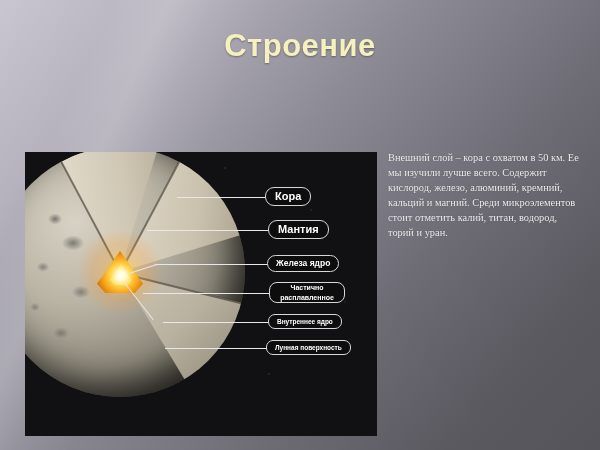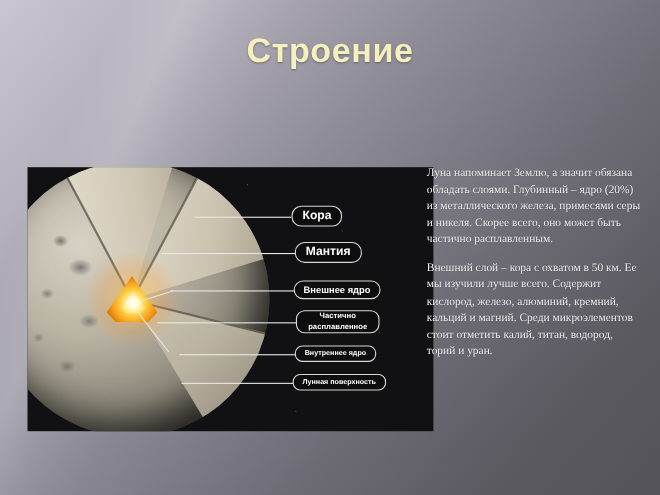--- a/index.html
+++ b/index.html
@@ -43,24 +43,23 @@
     text-shadow: 0 1px 2px rgba(0,0,0,0.35);
     white-space: nowrap;
   }
 
   
   #diagram-panel {
     position: absolute;
     left: 25px;
     top: 152px;
     width: 352px;
-    height: 240px;
+    height: 284px;
     background: #111113;
     overflow: hidden;
-    padding-left: 17px;
   }
   #starfield {
     position: absolute;
     inset: 0;
     background-image:
       radial-gradient(1px 1px at 18px 24px, rgba(255,255,255,0.55), transparent),
       radial-gradient(1px 1px at 52px 96px, rgba(255,255,255,0.35), transparent),
       radial-gradient(1px 1px at 30px 190px, rgba(255,255,255,0.45), transparent),
       radial-gradient(1px 1px at 96px 212px, rgba(255,255,255,0.28), transparent),
       radial-gradient(1px 1px at 200px 16px, rgba(255,255,255,0.30), transparent),
@@ -275,34 +274,33 @@
 
     <div class="callout big" style="left:240px; top:35px;">
       <span>Кора</span>
     </div>
 
     <div class="callout big" style="left:243px; top:68px;justify-content:flex-end;">
       <span>Мантия</span>
     </div>
 
     <div class="callout mid" style="left:242px; top:103px;">
-      <span>Внешнее ядро</span>
+      <span>Железа ядро</span>
     </div>
 
     <div class="callout two" style="left:244px; top:130px; width:76px;">
       <span>Частично расплавленное</span>
     </div>
 
     <div class="callout small" style="left:243px; top:162px;">
       <span>Внутреннее ядро</span>
     </div>
 
     <div class="callout small" style="left:241px; top:188px;">
       <span>Лунная поверхность</span>
     </div>
   </div>
 
   <div id="body-text">
-    <p>Луна напоминает Землю, а значит обязана обладать слоями. Глубинный – ядро (20%) из металлического железа, примесями серы и никеля. Скорее всего, оно может быть частично расплавленным.</p>
     <p>Внешний слой – кора с охватом в 50 км. Ее мы изучили лучше всего. Содержит кислород, железо, алюминий, кремний, кальций и магний. Среди микроэлементов стоит отметить калий, титан, водород, торий и уран.</p>
   </div>
 
 </div>
 
 </body></html>

